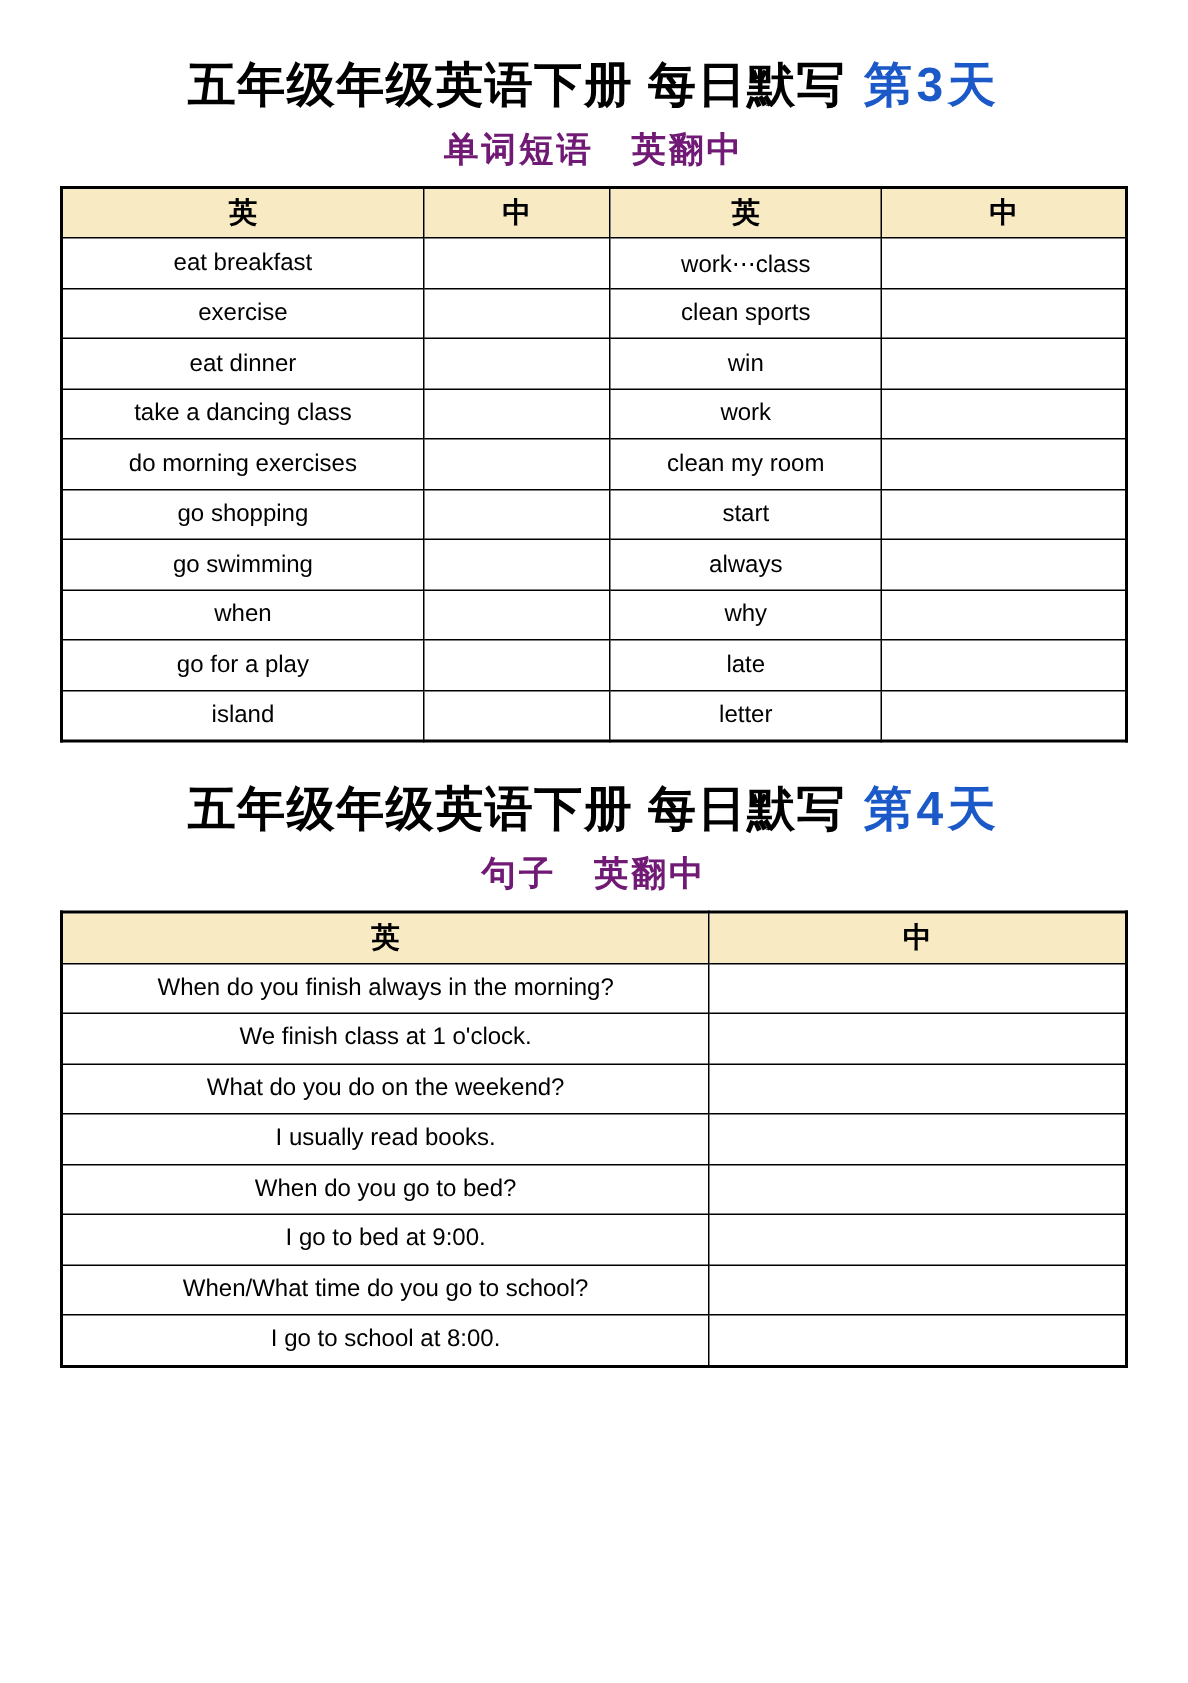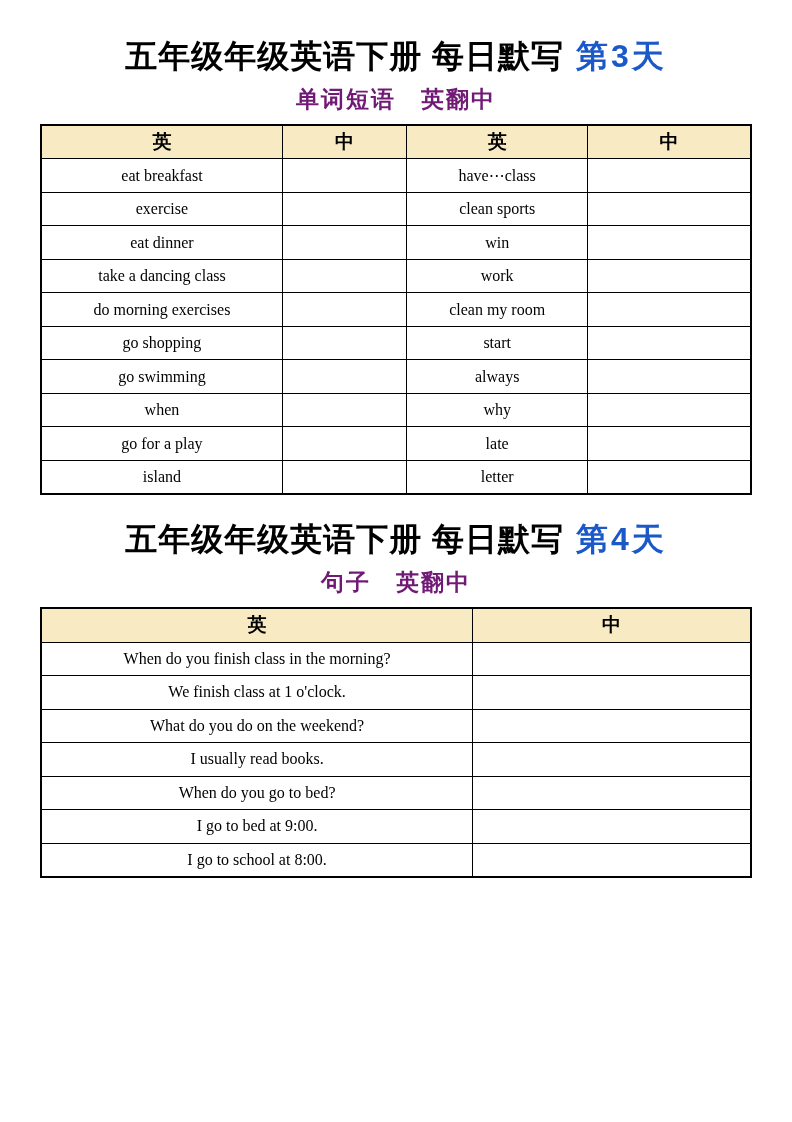--- a/index.html
+++ b/index.html
@@ -57,21 +57,21 @@
     white-space: nowrap;
   }
   table.ws th {
     background: #f8ebc4;
     font-size: 19px;
     font-weight: bold;
     color: #000000;
     font-family: "Liberation Sans", sans-serif;
   }
   table.ws td.en {
-    font-family: Liberation Serif, serif;
+    font-family: Liberation Sans, sans-serif;
     font-size: 16px;
     color: #000000;
   }
   .section2 {
     margin-top: 26px;
   }
 </style>
 </head>
 <body>
 
@@ -95,21 +95,21 @@
           <th>英</th>
           <th>中</th>
           <th>英</th>
           <th>中</th>
         </tr>
       </thead>
       <tbody>
         <tr>
           <td class="en">eat breakfast</td>
           <td class="blank"></td>
-          <td class="en">have⋯class</td>
+          <td class="en">work⋯class</td>
           <td class="blank"></td>
         </tr>
         <tr>
           <td class="en">exercise</td>
           <td class="blank"></td>
           <td class="en">clean sports</td>
           <td class="blank"></td>
         </tr>
         <tr>
           <td class="en">eat dinner</td>
@@ -175,41 +175,45 @@
           <col style="width:39.2%">
       </colgroup>
       <thead>
         <tr>
           <th>英</th>
           <th>中</th>
         </tr>
       </thead>
       <tbody>
         <tr>
-          <td class="en">When do you finish class in the morning?</td>
+          <td class="en">When do you finish always in the morning?</td>
           <td class="blank"></td>
         </tr>
         <tr>
           <td class="en">We finish class at 1 o'clock.</td>
           <td class="blank"></td>
         </tr>
         <tr>
           <td class="en">What do you do on the weekend?</td>
           <td class="blank"></td>
         </tr>
         <tr>
           <td class="en">I usually read books.</td>
           <td class="blank"></td>
         </tr>
         <tr>
           <td class="en">When do you go to bed?</td>
           <td class="blank"></td>
         </tr>
         <tr>
           <td class="en">I go to bed at 9:00.</td>
+          <td class="blank"></td>
+        </tr>
+        <tr>
+          <td class="en">When/What time do you go to school?</td>
           <td class="blank"></td>
         </tr>
         <tr>
           <td class="en">I go to school at 8:00.</td>
           <td class="blank"></td>
         </tr>
       </tbody>
     </table>
   </div>
 

